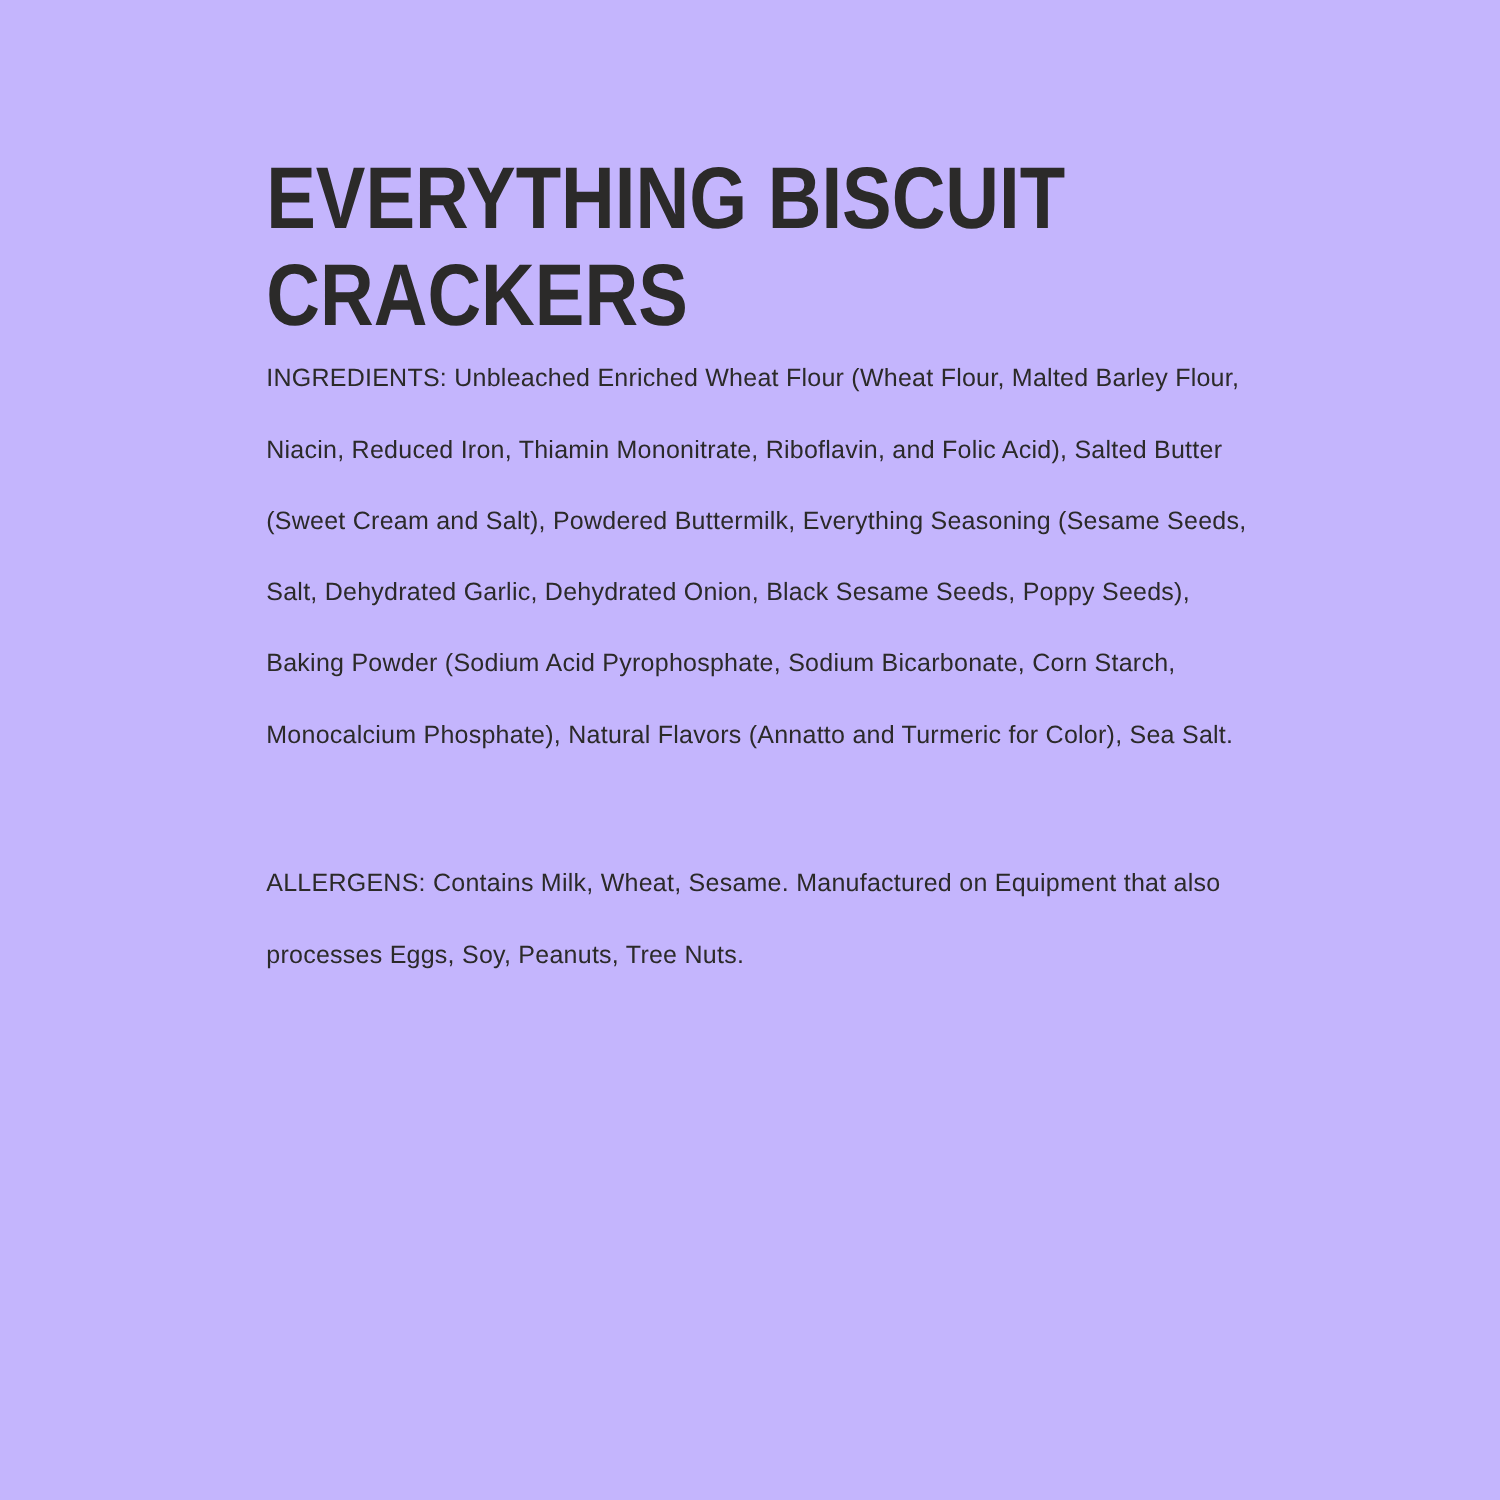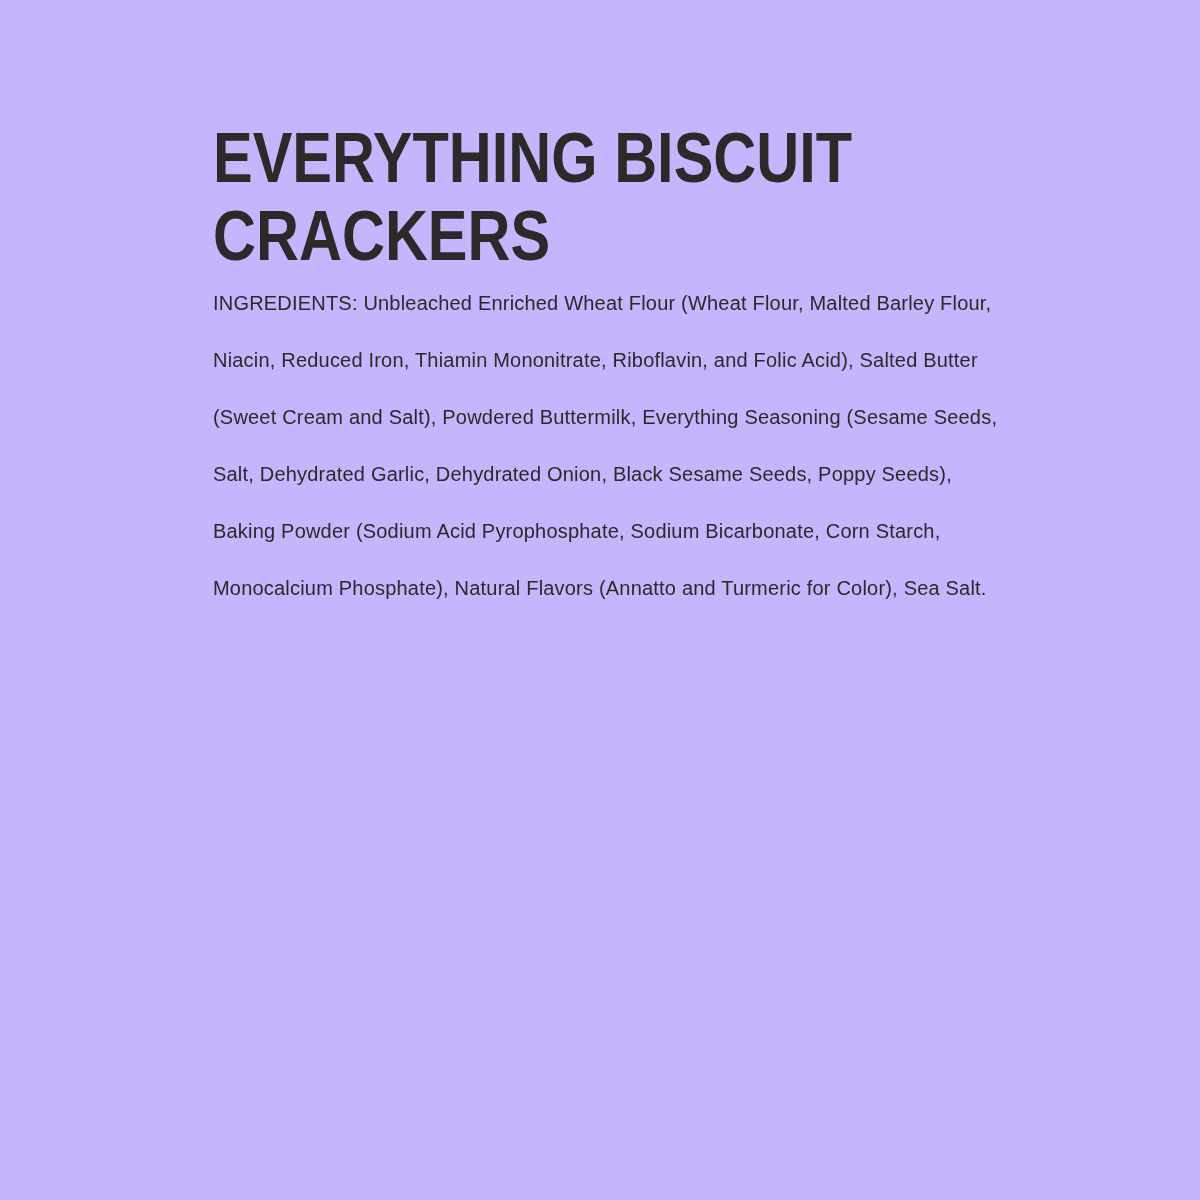--- a/index.html
+++ b/index.html
@@ -52,15 +52,16 @@
 </head>
 <body>
 
 <div class="page">
   <div class="content">
 
     <h1 class="title">EVERYTHING BISCUIT CRACKERS</h1>
 
     <p class="para ingredients"><span>INGREDIENTS:</span> <span>Unbleached Enriched Wheat Flour (Wheat Flour, Malted Barley Flour, Niacin, Reduced Iron, Thiamin Mononitrate, Riboflavin, and Folic Acid), Salted Butter (Sweet Cream and Salt), Powdered Buttermilk, Everything Seasoning (Sesame Seeds, Salt, Dehydrated Garlic, Dehydrated Onion, Black Sesame Seeds, Poppy Seeds), Baking Powder (Sodium Acid Pyrophosphate, Sodium Bicarbonate, Corn Starch, Monocalcium Phosphate), Natural Flavors (Annatto and Turmeric for Color), Sea Salt.</span></p>
 
+    <p class="para allergens"><span>ALLERGENS:</span> <span>Contains Milk, Wheat, Sesame. Manufactured on Equipment that also processes Eggs, Soy, Peanuts, Tree Nuts.</span></p>
 
   </div>
 </div>
 
 </body></html>

